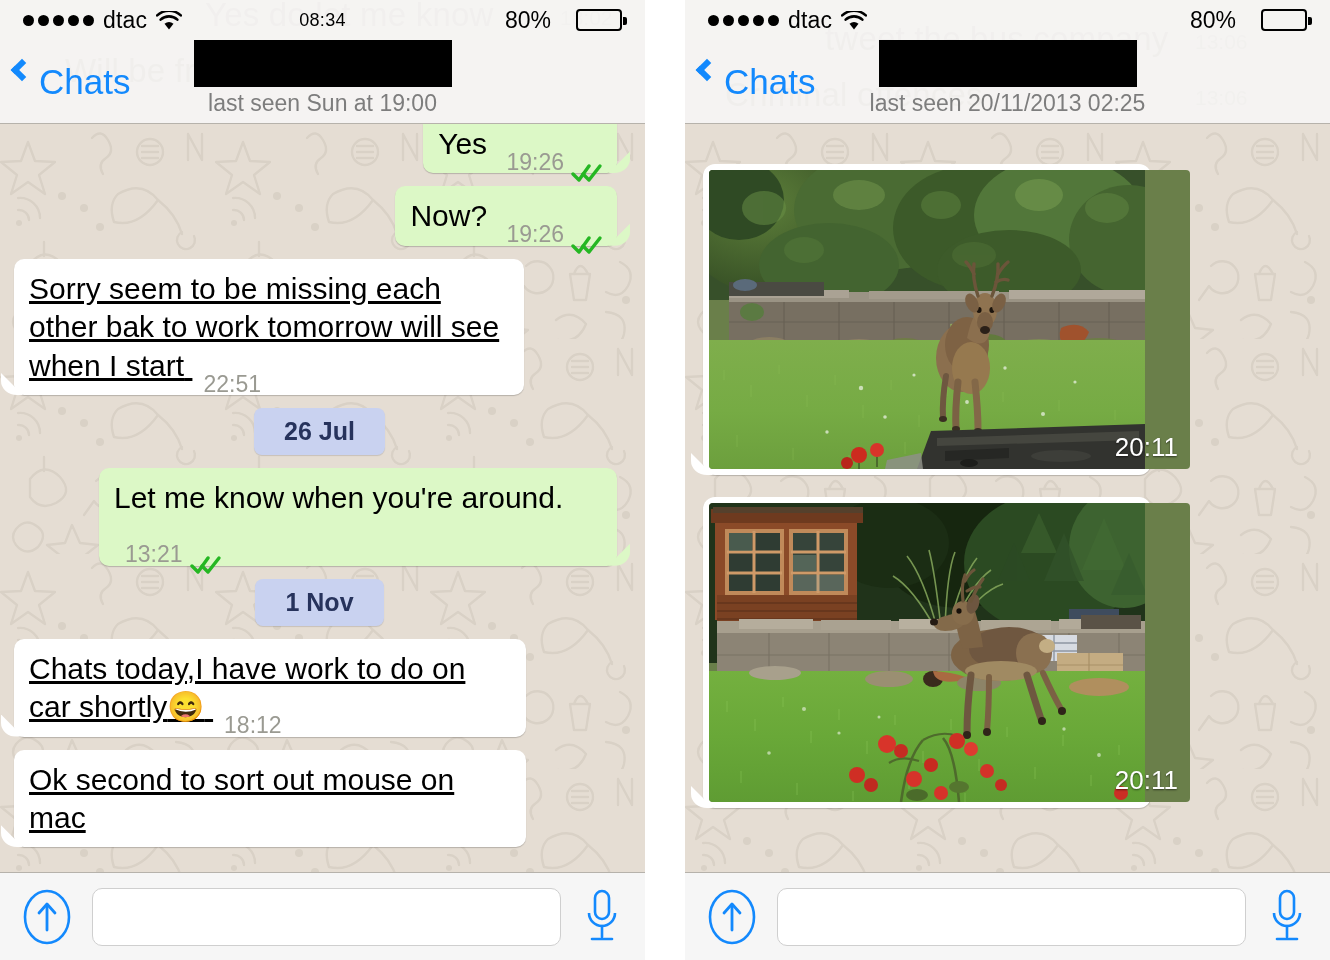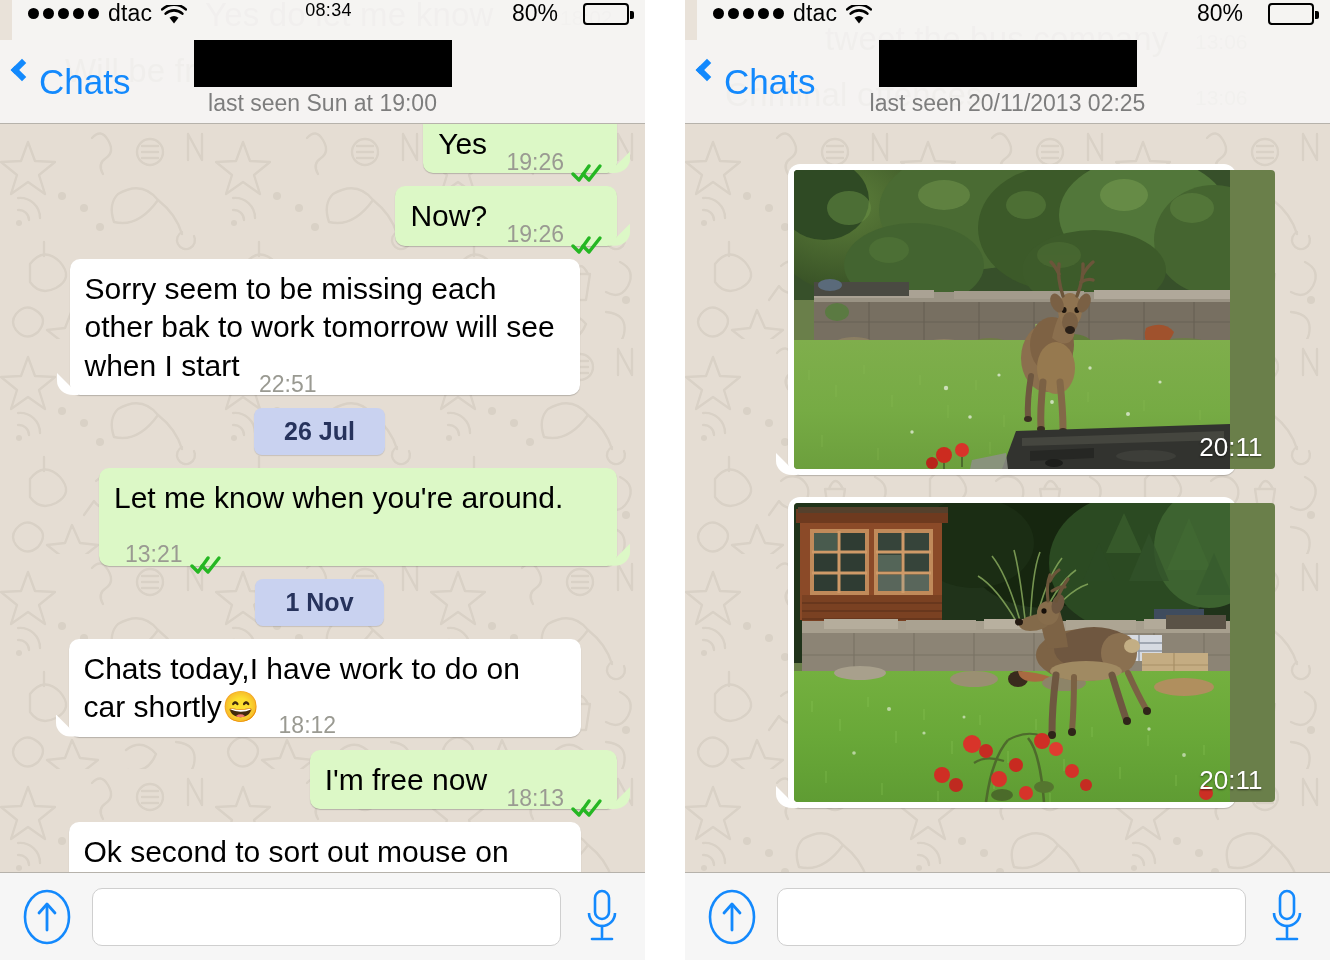--- a/index.html
+++ b/index.html
@@ -55,25 +55,24 @@
   }
 
   
   .statusbar {
     position: relative;
     z-index: 3;
     height: 40px;
     flex: 0 0 40px;
     background: rgba(248,248,248,0.82);
     display: flex;
-    align-items: flex-start;
-    padding: 0 16px;
+    align-items: center;
+    padding: 0 23px;
     color: #000;
     font-size: 23px;
-    margin-left: 12px;
   }
   .sb-left { display: flex; align-items: center; gap: 9px; }
   .dots { display: flex; align-items: center; gap: 4px; }
   .dot { width: 11px; height: 11px; border-radius: 50%; background: #000; }
   .carrier { font-size: 23px; letter-spacing: 0.2px; color: #000; }
   .wifi { width: 26px; height: 20px; position: relative; display:inline-block; }
   .sb-center {
     position: absolute;
     left: 0; right: 0;
     text-align: center;
@@ -172,21 +171,21 @@
   }
   .msgs {
     position: relative;
     z-index: 2;
     padding: 0 10px 8px 4px;
     height: 100%;
   }
 
   .row { display: flex; margin-bottom: 13px; }
   .row.out { justify-content: flex-end; padding-right: 18px; }
-  .row.in  { justify-content: center; padding-left: 10px; }
+  .row.in  { justify-content: flex-start; padding-left: 10px; text-decoration: underline; }
   .row.center { justify-content: center; }
 
   .bubble {
     position: relative;
     max-width: 505px;
     border-radius: 10px;
     padding: 11px 14px 10px 15px;
     font-size: 30px;
     line-height: 1.28;
     color: #000;
@@ -465,34 +464,20 @@
 
         <div class="row in">
           <div class="bubble in" style="max-width:512px;">
             <span class="btext">Chats today,I  have work to do on car shortly</span><span class="emoji">😄</span>
             <span class="meta">
               <span class="time">18:12</span>
             </span>
           </div>
         </div>
 
-        <div class="row out">
-          <div class="bubble out">
-            <span class="btext">I'm free now</span>
-            <span class="meta">
-              <span class="time">18:13</span>
-              <span class="ticks">
-                <svg width="32" height="22" viewBox="0 0 32 22">
-                    <path d="M2 12 L8 18 L18 4" stroke="#25b723" stroke-width="3.4" fill="none" stroke-linecap="round" stroke-linejoin="round"></path>
-                    <path d="M12 12 L18 18 L29 4" stroke="#25b723" stroke-width="3.4" fill="none" stroke-linecap="round" stroke-linejoin="round"></path>
-                  </svg>
-              </span>
-            </span>
-          </div>
-        </div>
 
         <div class="row in">
           <div class="bubble in" style="max-width:512px;">
             <span class="btext">Ok second to sort out mouse on mac</span>
             
           </div>
         </div>
 
       </div>
     </div>

